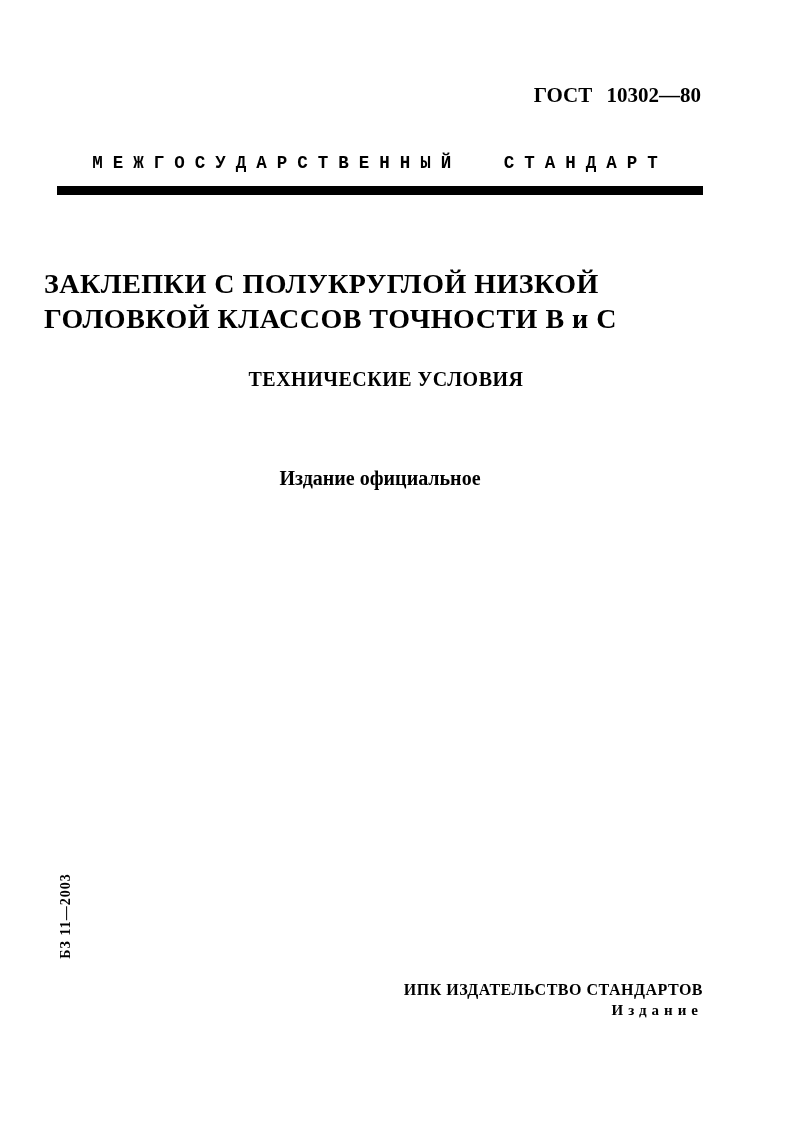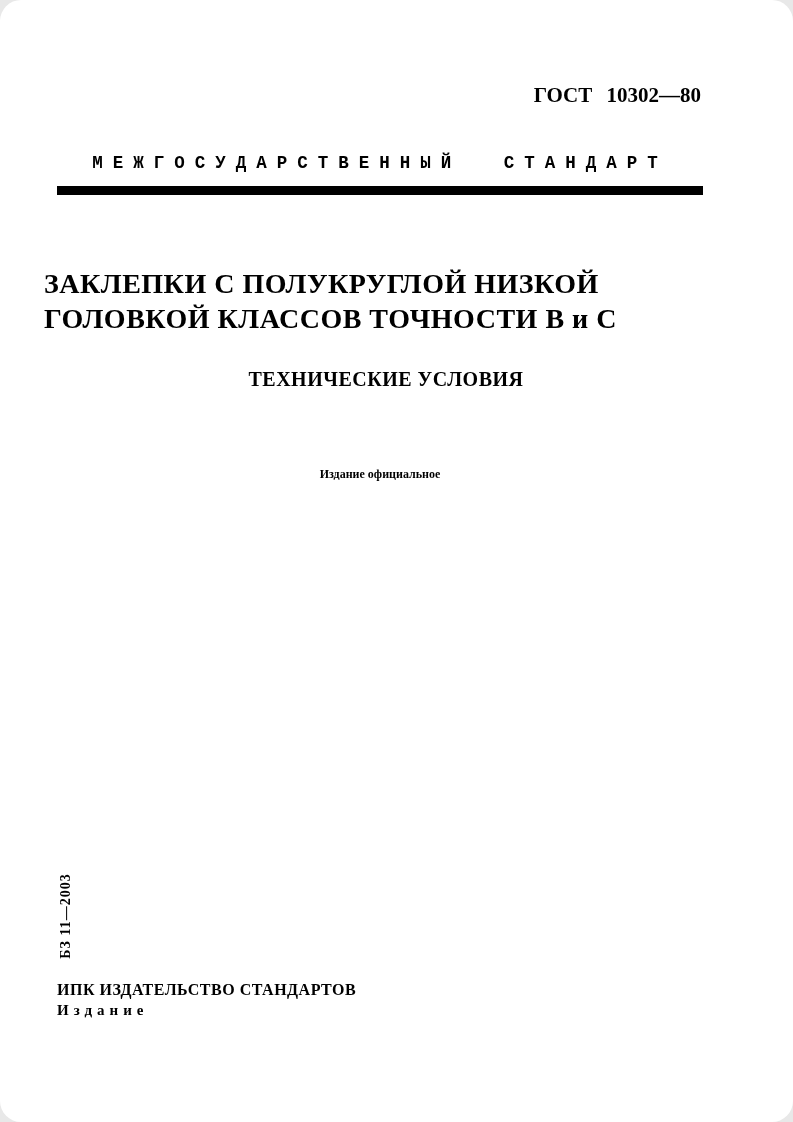--- a/index.html
+++ b/index.html
@@ -9,21 +9,20 @@
   }
   .page {
     position: relative;
     width: 793px;
     height: 1122px;
     background: #ffffff;
     font-family: "Liberation Serif", "DejaVu Serif", serif;
     color: #000000;
     overflow: hidden;
     margin: 0 auto;
-    border-radius: 21px;
   }
   .doc-number {
     position: absolute;
     top: 83px;
     right: 92px;
     font-size: 21px;
     font-weight: bold;
     word-spacing: 9px;
     white-space: nowrap;
   }
@@ -68,38 +67,38 @@
     font-size: 20px;
     letter-spacing: 0.5px;
   }
   .edition {
     position: absolute;
     left: 57px;
     top: 467px;
     width: 646px;
     text-align: center;
     font-weight: bold;
-    font-size: 12px;
+    font-size: 20px;
   }
   .side-code {
     position: absolute;
     left: 66px;
     top: 916px;
     transform: translate(-50%, -50%) rotate(-90deg);
     font-weight: bold;
     font-size: 14px;
     letter-spacing: 1px;
     white-space: nowrap;
   }
   .footer {
     position: absolute;
     left: 57px;
     top: 981px;
     width: 646px;
-    text-align: left;
+    text-align: right;
     font-weight: bold;
   }
   .publisher {
     font-size: 16px;
     letter-spacing: 0.5px;
   }
   .city {
     font-size: 15px;
     letter-spacing: 5px;
     margin-top: 3px;

